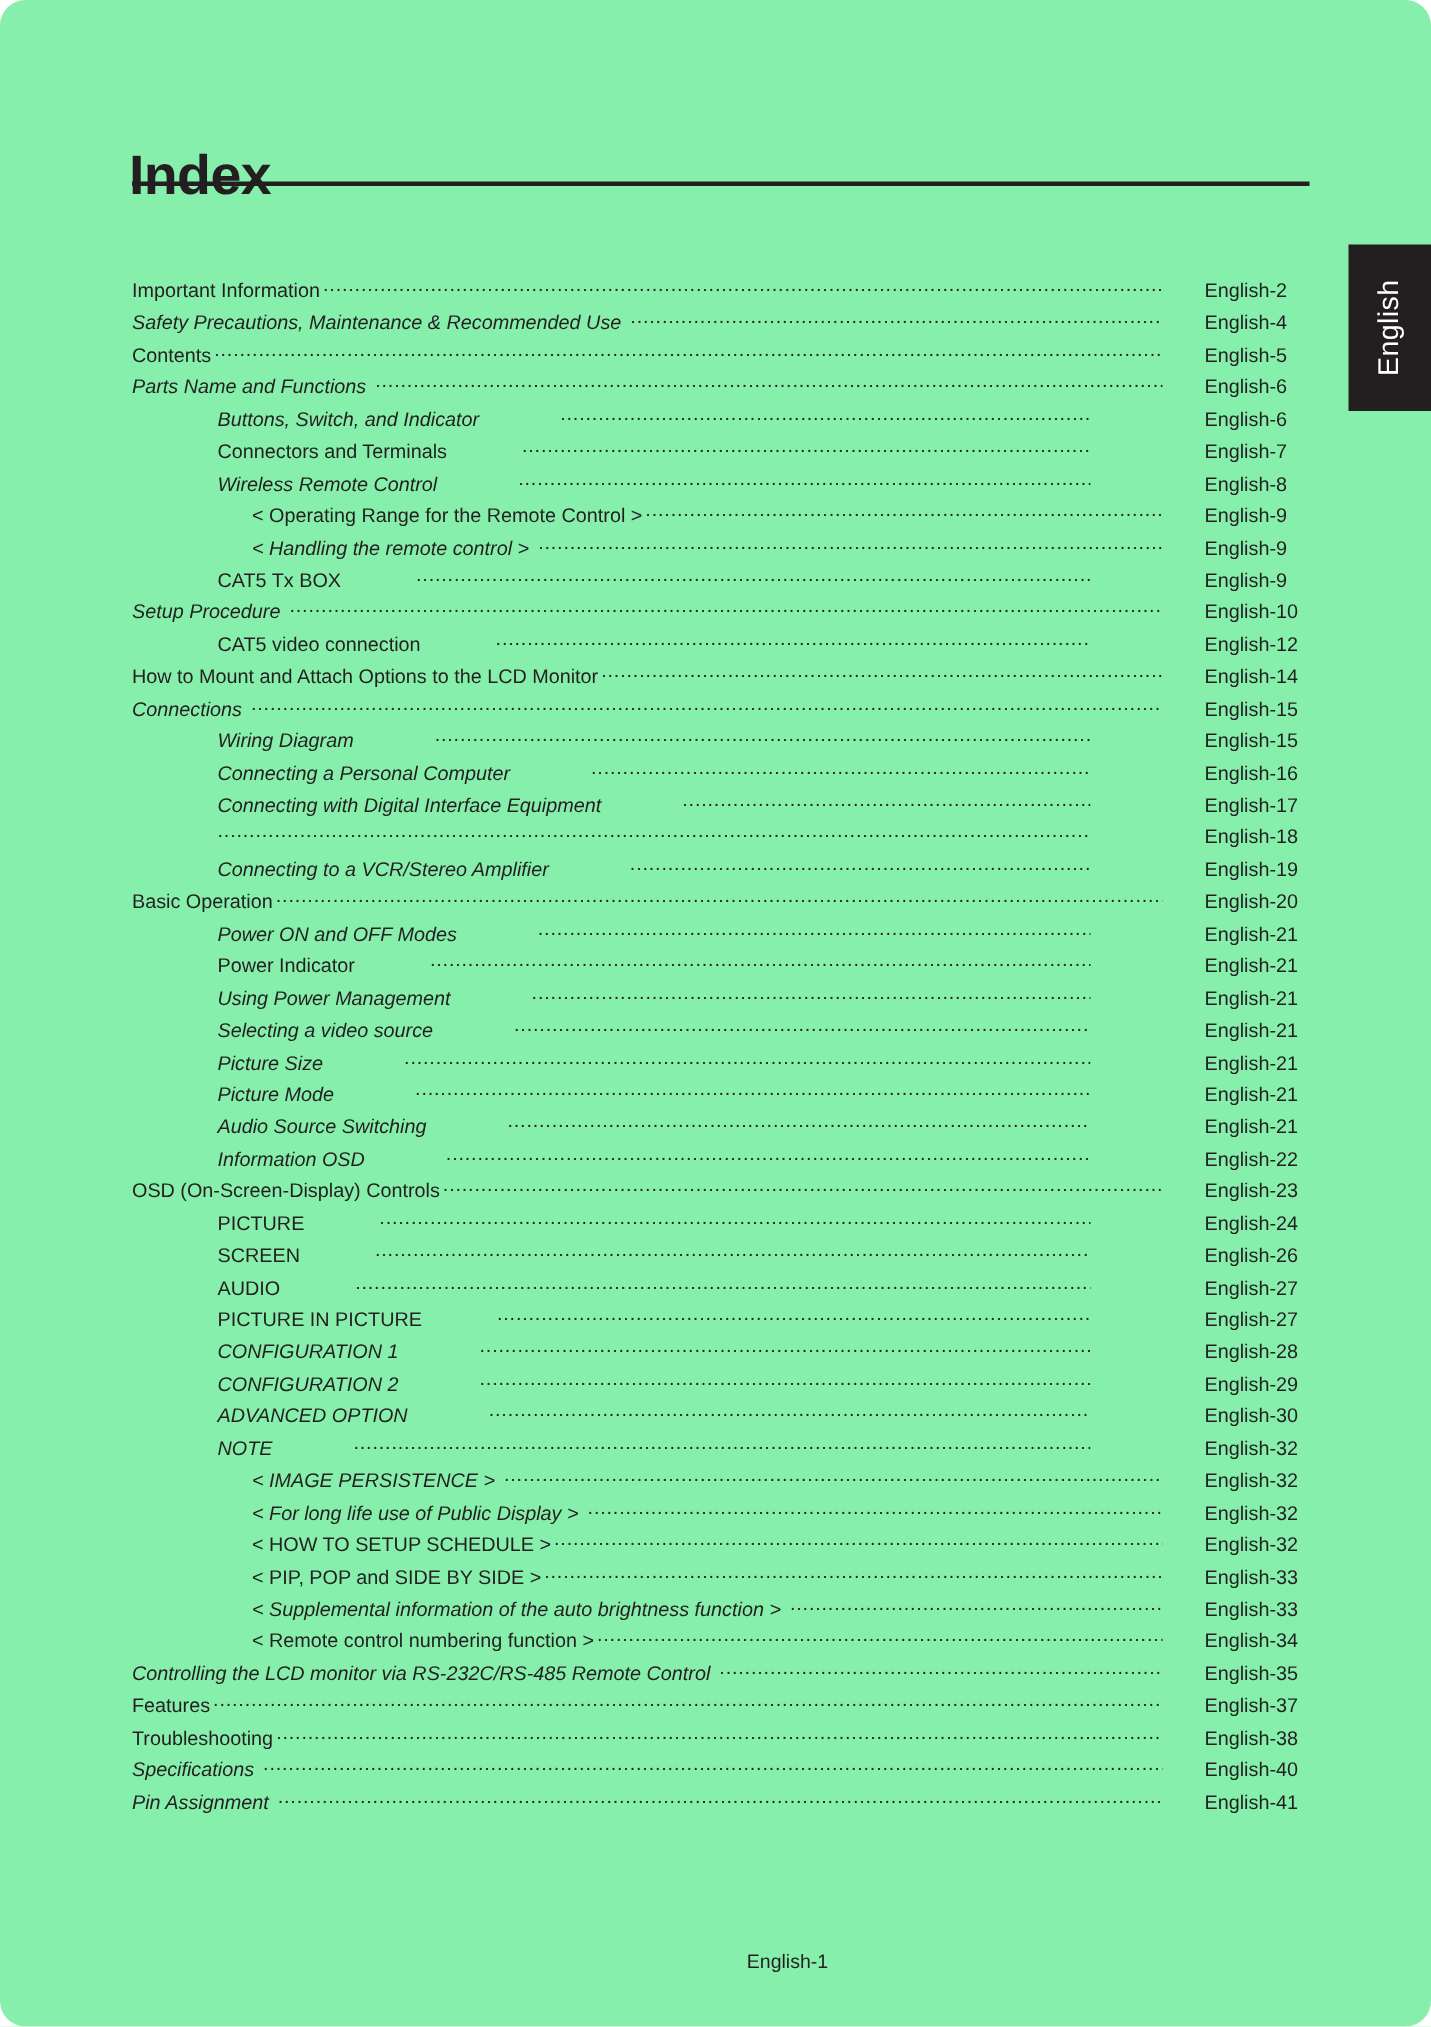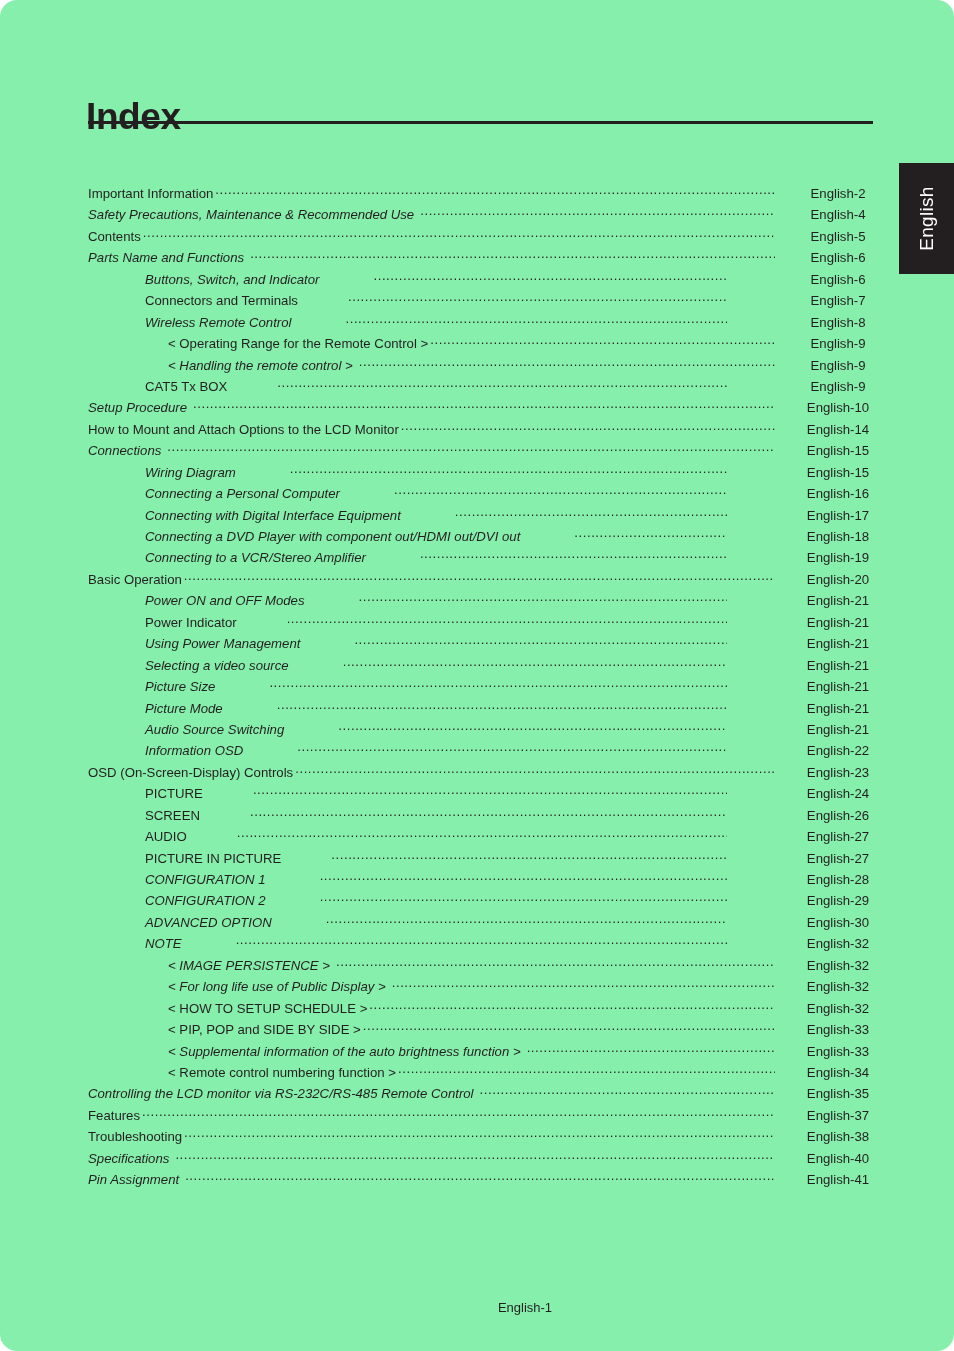--- a/index.html
+++ b/index.html
@@ -99,21 +99,21 @@
     left: 0;
     top: -3px;
     font-size: 13.2px;
     letter-spacing: 0.55px;
     color: #231f20;
     white-space: nowrap;
   }
   .page-ref {
     flex: 0 0 auto;
     width: 92px;
-    text-align: center;
+    text-align: left;
     padding-left: 22px;
     box-sizing: border-box;
     font-size: 13.2px;
     margin-top: 32px;
   }
   .lvl-0 { padding-left: 0px; }
   .lvl-1 { padding-left: 57px; gap: 48px; }
   .lvl-2 { padding-left: 80px; }
   
   .gap .entry-title { padding-right: 6px; font-style: italic; }
@@ -192,20 +192,25 @@
       <div class="index-row lvl-1">
         <span class="entry-title">CAT5 Tx BOX</span>
         <span class="leader"></span>
         <span class="page-ref">English-9</span>
       </div>
       <div class="index-row lvl-0 gap">
         <span class="entry-title">Setup Procedure</span>
         <span class="leader"></span>
         <span class="page-ref">English-10</span>
       </div>
+      <div class="index-row lvl-1">
+        <span class="entry-title">CAT5 video connection</span>
+        <span class="leader"></span>
+        <span class="page-ref">English-12</span>
+      </div>
       <div class="index-row lvl-0">
         <span class="entry-title">How to Mount and Attach Options to the LCD Monitor</span>
         <span class="leader"></span>
         <span class="page-ref">English-14</span>
       </div>
       <div class="index-row lvl-0 gap">
         <span class="entry-title">Connections</span>
         <span class="leader"></span>
         <span class="page-ref">English-15</span>
       </div>
@@ -218,21 +223,20 @@
         <span class="entry-title">Connecting a Personal Computer</span>
         <span class="leader"></span>
         <span class="page-ref">English-16</span>
       </div>
       <div class="index-row lvl-1 gap">
         <span class="entry-title">Connecting with Digital Interface Equipment</span>
         <span class="leader"></span>
         <span class="page-ref">English-17</span>
       </div>
       <div class="index-row lvl-1 gap">
-        <span class="entry-title">Connecting a DVD Player with component out/HDMI out/DVI out</span>
         <span class="leader"></span>
         <span class="page-ref">English-18</span>
       </div>
       <div class="index-row lvl-1 gap">
         <span class="entry-title">Connecting to a VCR/Stereo Amplifier</span>
         <span class="leader"></span>
         <span class="page-ref">English-19</span>
       </div>
       <div class="index-row lvl-0">
         <span class="entry-title">Basic Operation</span>

